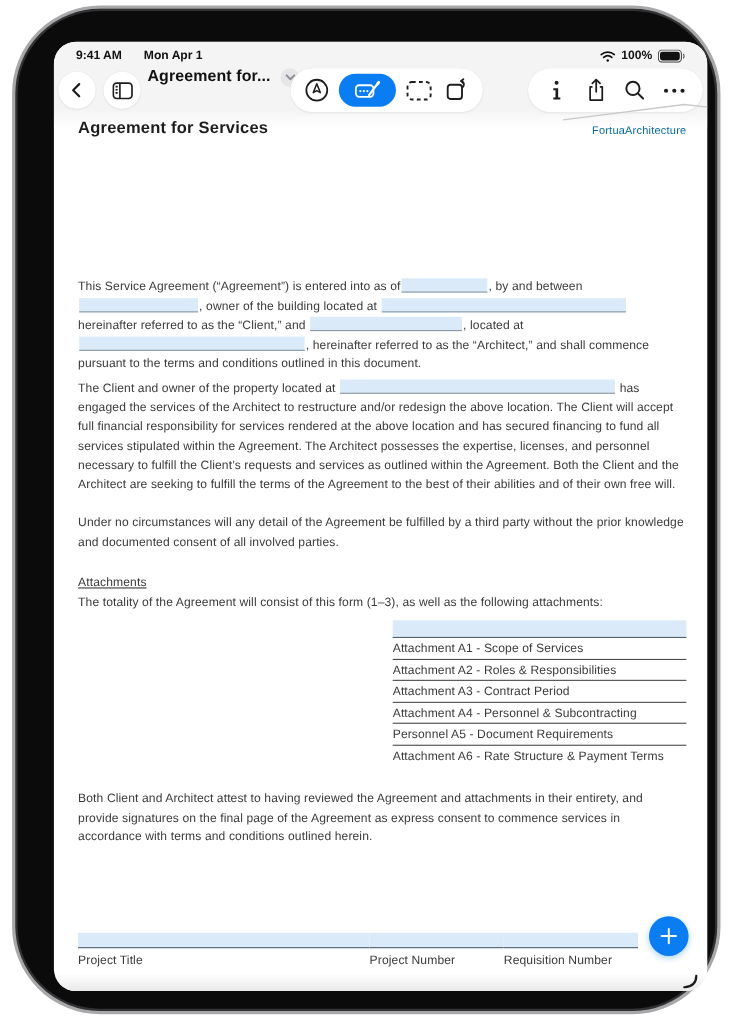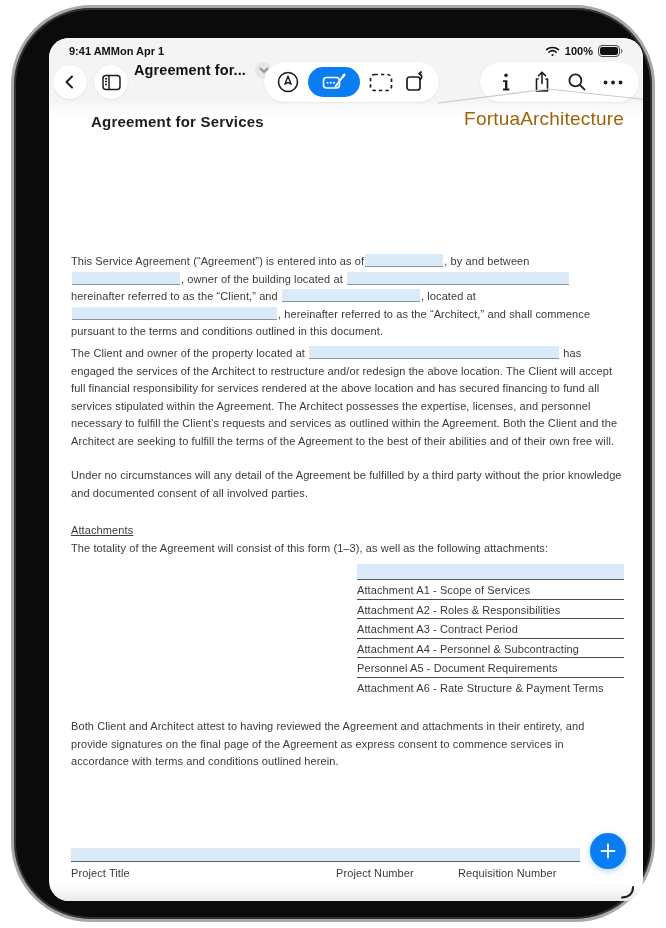--- a/index.html
+++ b/index.html
@@ -19,21 +19,21 @@
     background:#ffffff;border-radius:20px;overflow:hidden;
   }
   .chrome{position:absolute;left:0;top:0;right:0;height:62px;background:#f4f4f5;}
   .chrome-fade{position:absolute;left:0;top:62px;right:0;height:16px;
     background:linear-gradient(#f4f4f5,#ffffff);}
   .screen-bottom-fade{position:absolute;left:0;right:0;bottom:0;height:16px;
     background:linear-gradient(rgba(240,240,240,0),#e9e9ea);}
   
   .statusbar{position:absolute;left:0;top:4px;right:0;height:18px;
     display:flex;align-items:center;padding:0 20px;font-size:11px;font-weight:700;color:#111;}
-  .status-left{display:flex;gap:0;align-items:flex-start;}
+  .status-left{display:flex;gap:20px;align-items:flex-start;}
   .status-right{margin-left:auto;display:flex;gap:5px;align-items:center;}
   
   .toolbar{position:absolute;left:0;top:24px;right:0;height:40px;}
   .circle-btn{
     position:absolute;top:3px;width:34px;height:34px;border-radius:50%;
     background:#ffffff;display:flex;align-items:center;justify-content:center;
     box-shadow:0 0 1px rgba(0,0,0,.12),0 1px 2px rgba(0,0,0,.05);
   }
   .doc-title-btn{position:absolute;left:85px;top:0;height:40px;display:flex;align-items:flex-start;gap:9px;}
   .doc-title-text{font-size:14.5px;font-weight:700;color:#111;letter-spacing:.1px;}
@@ -45,23 +45,23 @@
     box-shadow:0 0 1px rgba(0,0,0,.12),0 1px 2px rgba(0,0,0,.05);
   }
   .tools-pill{left:215px;width:175px;justify-content:space-between;padding:0 10px;box-sizing:border-box;}
   .actions-pill{left:431px;width:159px;justify-content:space-around;padding:0 8px;box-sizing:border-box;}
   .tool{display:flex;align-items:center;justify-content:center;width:28px;height:30px;}
   .tool-active{width:52px;height:30px;border-radius:16px;background:var(--accent);
     display:flex;align-items:center;justify-content:center;}
   
   .doc{position:absolute;left:0;top:62px;right:0;bottom:0;color:#3a3a3a;}
   .doc-header{position:absolute;left:22px;right:19px;top:8px;display:flex;
-    justify-content:space-between;align-items:flex-end;margin-left:20px;}
+    justify-content:space-between;align-items:flex-end;}
   .doc-h1{font-size:15px;font-weight:700;color:#1d1d1f;letter-spacing:.2px;}
-  .brand{font-size:19px;font-weight:500;color:#a16207;letter-spacing:.2px;position:relative;}
+  .brand{font-size:10px;font-weight:500;color:#0369a1;letter-spacing:.2px;position:relative;}
   .brand svg{position:absolute;left:-28px;top:-22px;}
   .para{position:absolute;left:22px;width:553px;font-size:11px;line-height:17.6px;
     letter-spacing:.1px;color:#3a3a3a;}
   .p1{top:153px;} .p2{top:245px;} .p3{top:367px;} .closing{top:618px;}
   .blank{display:inline-block;height:12px;background:var(--hl);
     border-bottom:1px solid #8a97a0;vertical-align:-2px;margin:0 1px;}
   .att-heading{position:absolute;left:22px;top:424px;font-size:11px;color:#3a3a3a;
     text-decoration:underline;letter-spacing:.1px;}
   .att-intro{position:absolute;left:22px;top:442px;font-size:11px;color:#3a3a3a;letter-spacing:.1px;}
   .att-table{position:absolute;left:308px;top:464px;width:267px;font-size:11px;}

